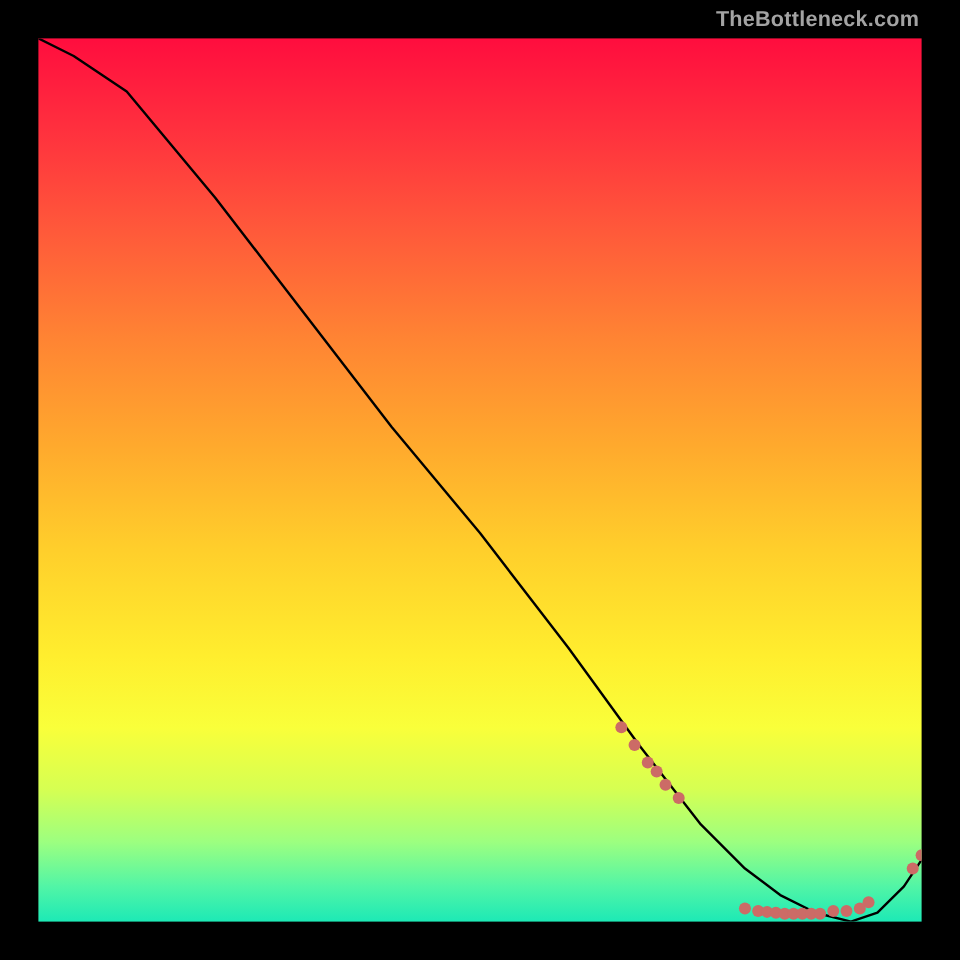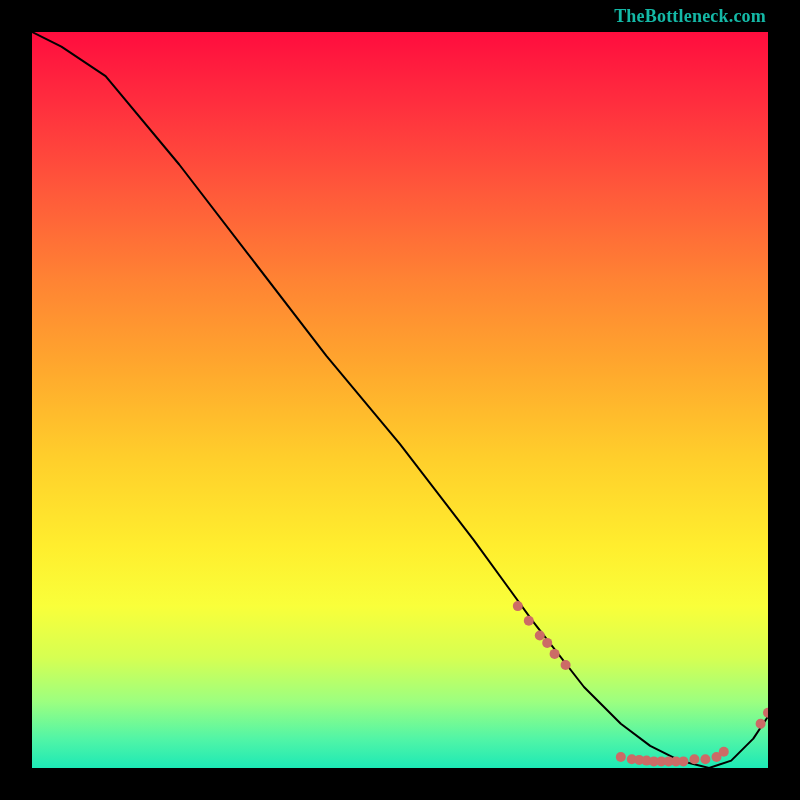--- a/index.html
+++ b/index.html
@@ -42,26 +42,25 @@
     position: absolute;
     inset: 0;
     width: 100%;
     height: 100%;
     display: block;
   }
   .watermark {
     position: absolute;
     top: 6px;
     right: 34px;
-    color: #14b8a6;
+    color: #a3a3a3;
     font-size: 18px;
     font-weight: 600;
     letter-spacing: 0.2px;
     user-select: none;
-    font-family: Liberation Serif, serif;
   }
 </style>
 </head>
 <body>
 
 <div class="stage">
 
   <div class="plot">
     <svg viewBox="0 0 736 736" preserveAspectRatio="none">
       <g id="curve-layer">

